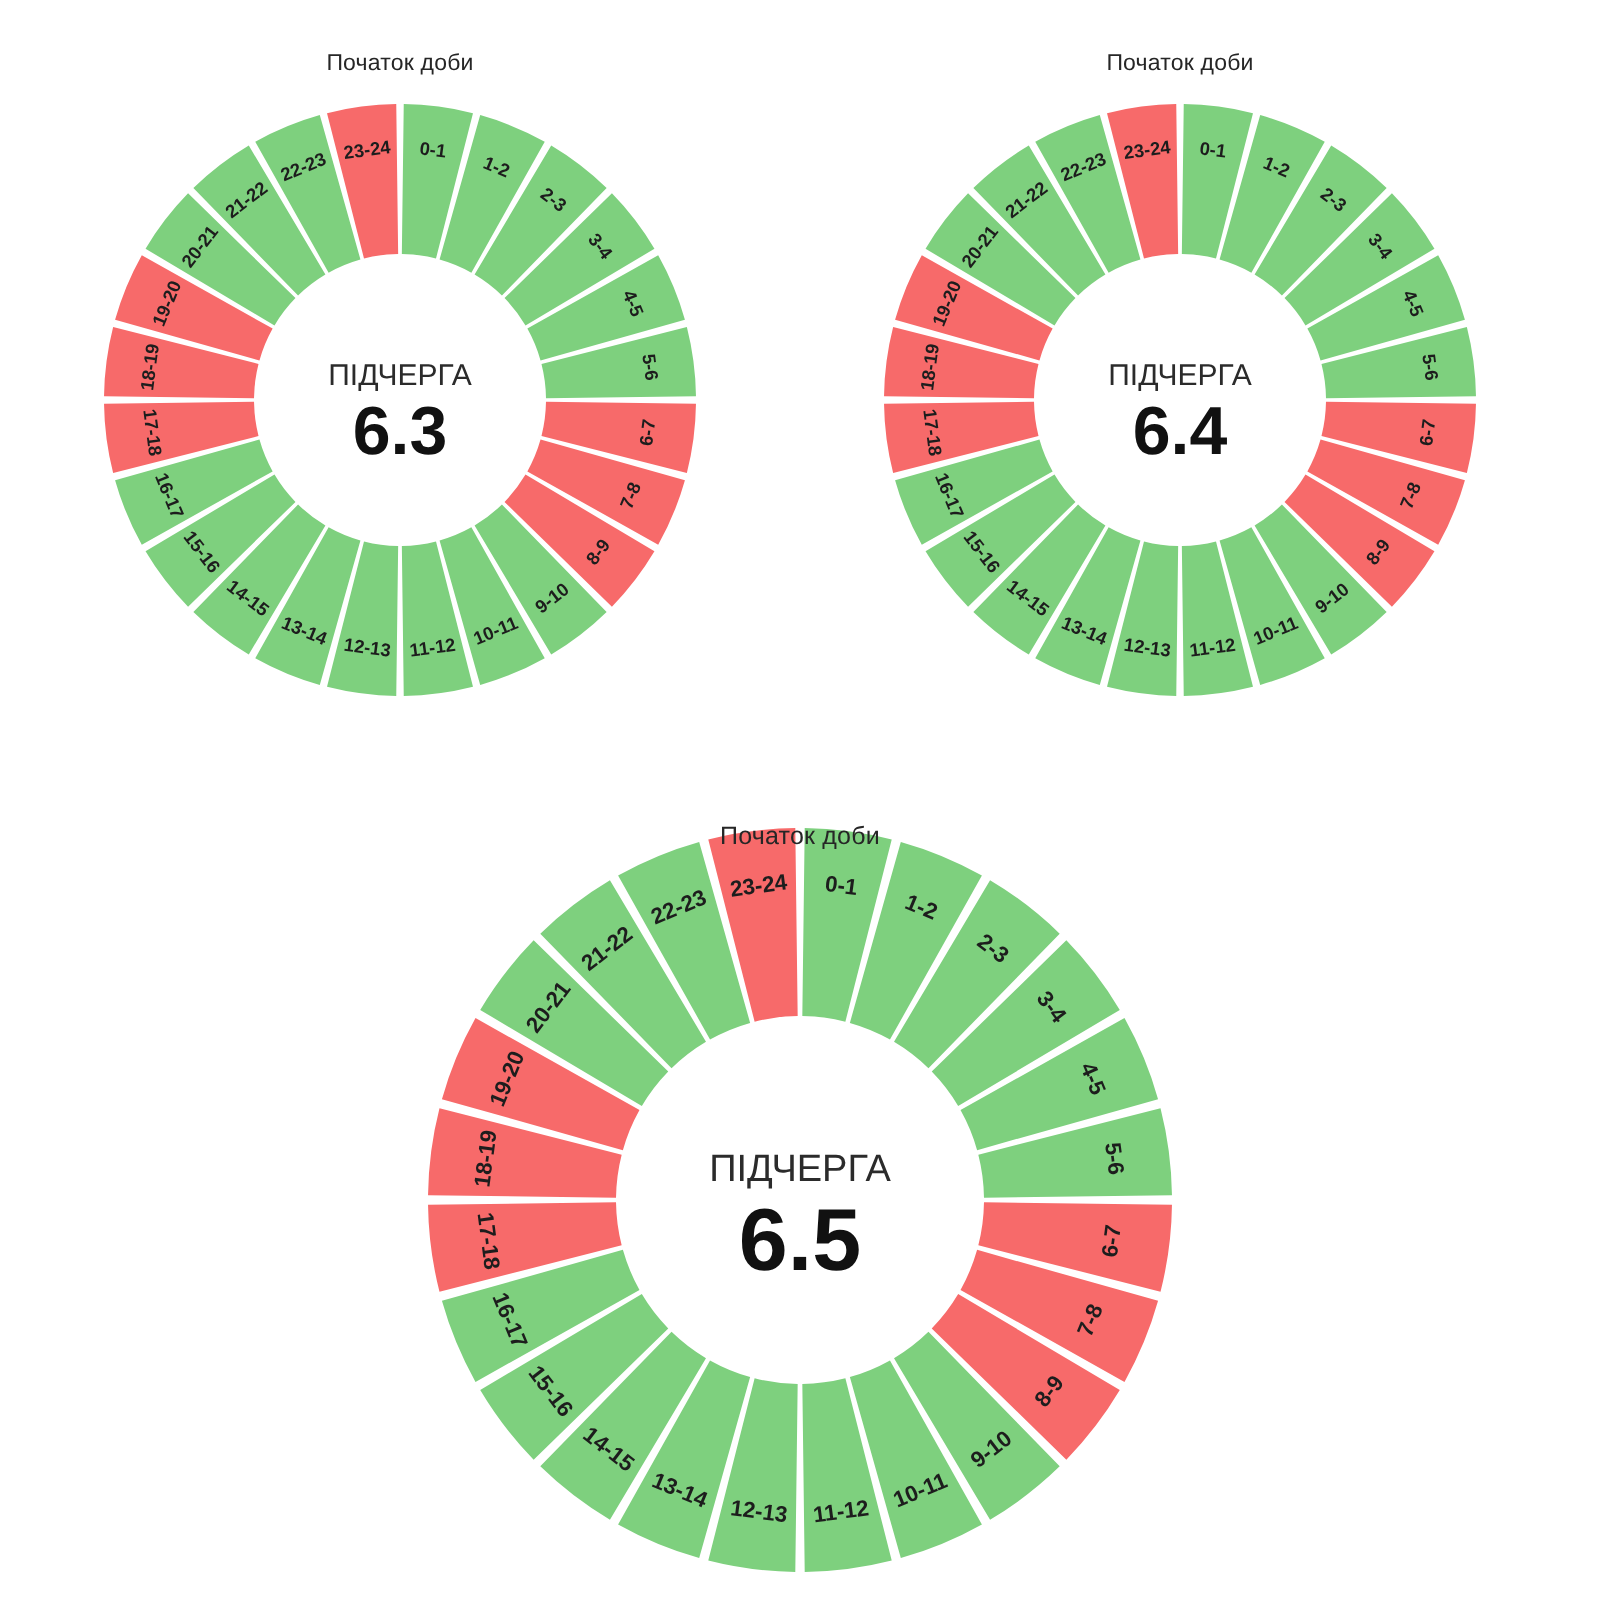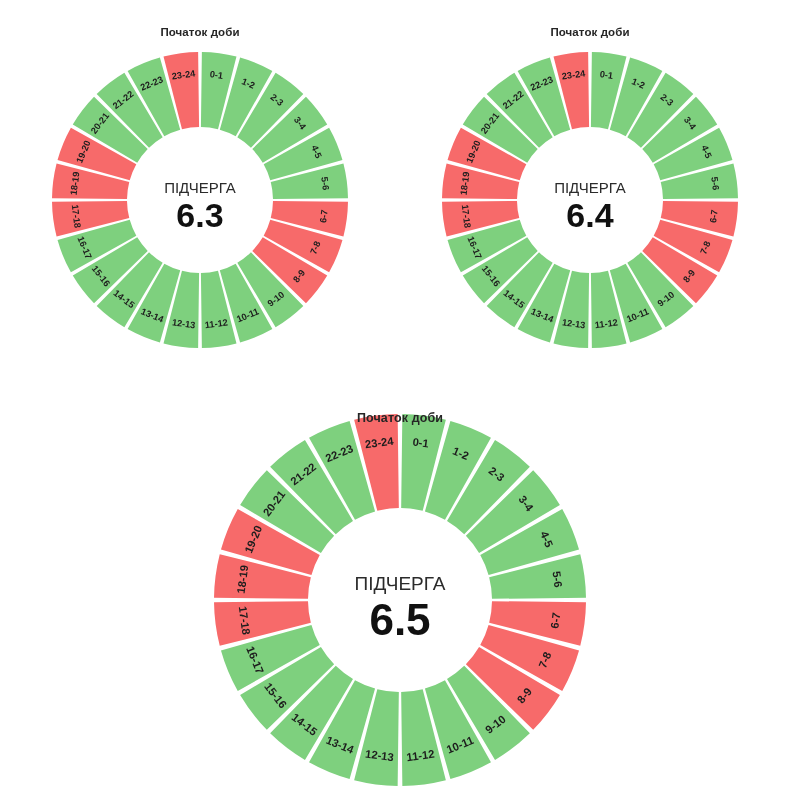--- a/index.html
+++ b/index.html
@@ -22,21 +22,21 @@
     position: absolute;
   }
   .chart-wrap svg {
     display: block;
     overflow: visible;
   }
   .day-start-label {
     position: absolute;
     white-space: nowrap;
     color: #262626;
-    font-weight: 700;
+    font-weight: 400;
     text-align: center;
     transform: translateX(-50%);
     letter-spacing: 0.1px;
   }
   .center-title {
     fill: #2b2b2b;
     font-family: "Liberation Sans", sans-serif;
     font-weight: 400;
     text-anchor: middle;
   }

